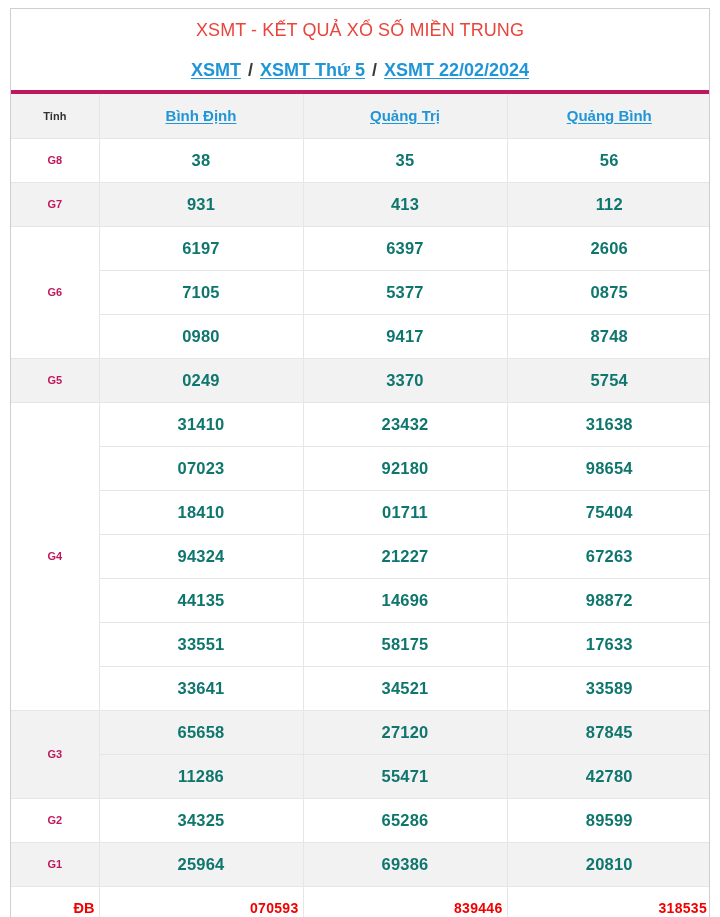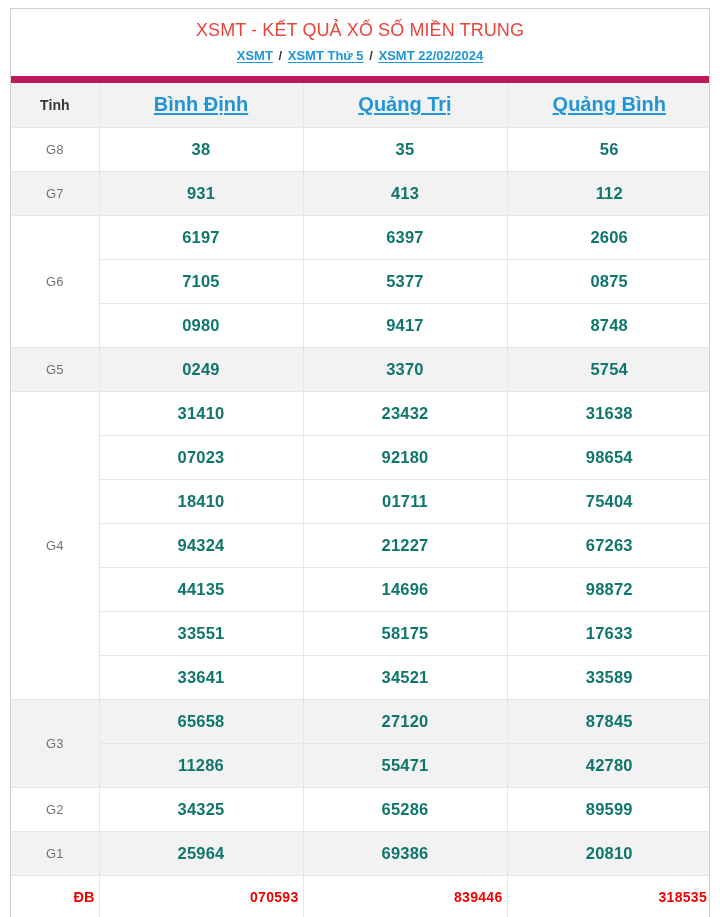--- a/index.html
+++ b/index.html
@@ -32,33 +32,33 @@
     background: #ffffff;
     box-sizing: border-box;
     overflow: hidden;
   }
 
   
   .card-head {
     background: #ffffff;
     text-align: center;
     padding: 8px 6px 10px 6px;
-    border-bottom: 7px solid #be185d;
+    border-bottom: 4px solid #be185d;
   }
   .title {
     color: #e8453c;
     font-size: 18px;
     font-weight: 400;
     line-height: 26px;
     letter-spacing: .1px;
     white-space: nowrap;
   }
   .breadcrumb {
-    margin-top: 3px;
-    font-size: 13px;
+    margin-top: 17px;
+    font-size: 18px;
     font-weight: 700;
     line-height: 20px;
     color: #3b3b3b;
     white-space: nowrap;
   }
   .breadcrumb a {
     color: #2196d6;
     text-decoration: underline;
     text-underline-offset: 2px;
   }
@@ -89,35 +89,35 @@
   }
   table.results th:last-child,
   table.results td:last-child { border-right: none; }
 
   thead th {
     background: #f2f2f2;
     height: 45px;
   }
   th.prize-head {
     color: #333333;
-    font-size: 14px;
+    font-size: 11px;
     font-weight: 700;
   }
   th.prov-head a {
     color: #2196d6;
-    font-size: 20px;
+    font-size: 15px;
     font-weight: 700;
     text-decoration: underline;
     text-underline-offset: 2px;
   }
 
   td.prize-label {
-    color: #737373;
-    font-size: 13px;
-    font-weight: 400;
+    color: #be185d;
+    font-size: 11px;
+    font-weight: 700;
     background: inherit;
   }
   td.num {
     color: #0f766e;
     font-size: 16.5px;
     font-weight: 700;
     letter-spacing: .2px;
   }
 
   

